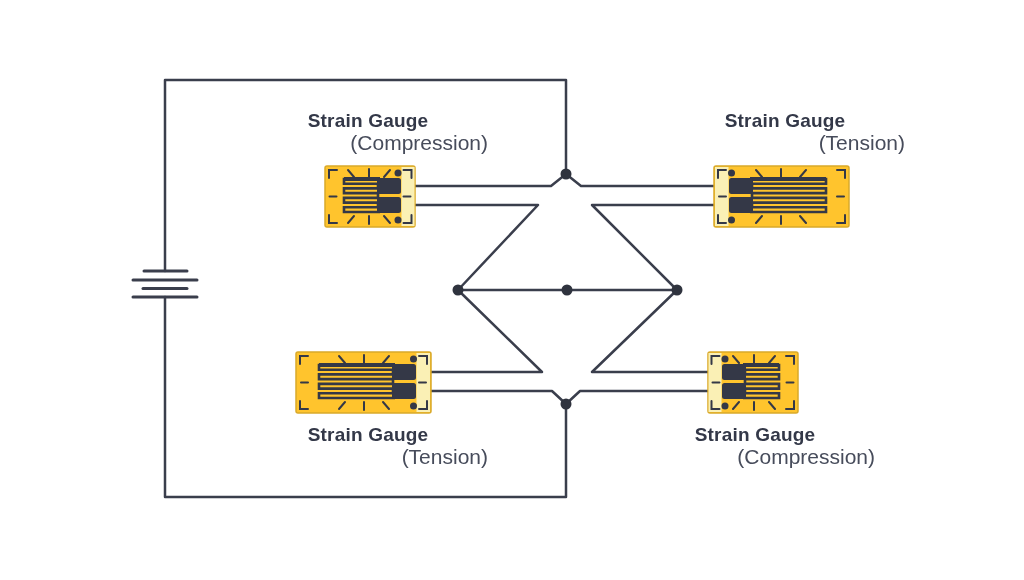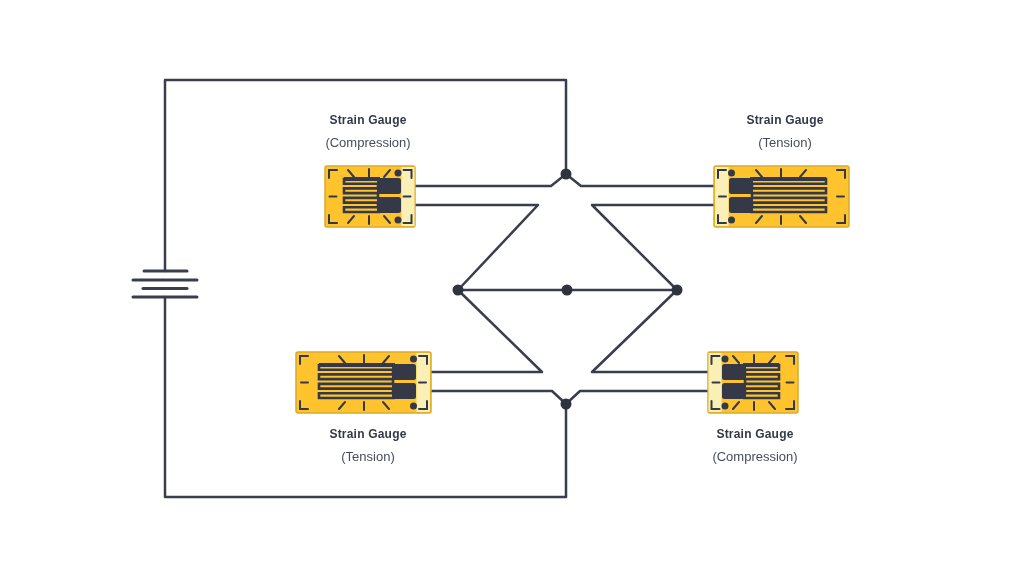--- a/index.html
+++ b/index.html
@@ -17,22 +17,22 @@
   .canvas{
     position:relative;width:1024px;height:580px;
     background:var(--background);overflow:hidden;
     font-family:"Liberation Sans", sans-serif;
   }
   .circuit-svg{position:absolute;left:0;top:0;}
   .wire{fill:none;stroke:var(--wire);stroke-width:2.5;stroke-linejoin:round;stroke-linecap:round;}
   .plate{fill:none;stroke:var(--wire);stroke-width:3;stroke-linecap:round;}
   .node{fill:var(--node);}
   .gauge-label{position:absolute;width:240px;text-align:center;color:var(--text);}
-  .gauge-label .title{font-size:12px;line-height:23px;font-weight:bold;letter-spacing:.2px;}
-  .gauge-label .subtitle{font-size:13px;line-height:22px;font-weight:normal;color:var(--text-subtle);}
+  .gauge-label .title{font-size:19px;line-height:23px;font-weight:bold;letter-spacing:.2px;}
+  .gauge-label .subtitle{font-size:21px;line-height:22px;font-weight:normal;color:var(--text-subtle);text-align:right;}
 </style>
 </head>
 <body>
 
 <div class="canvas">
 
   <svg class="circuit-svg" width="1024" height="580" viewBox="0 0 1024 580">
     <defs>
 
       <g id="gauge-landscape">

